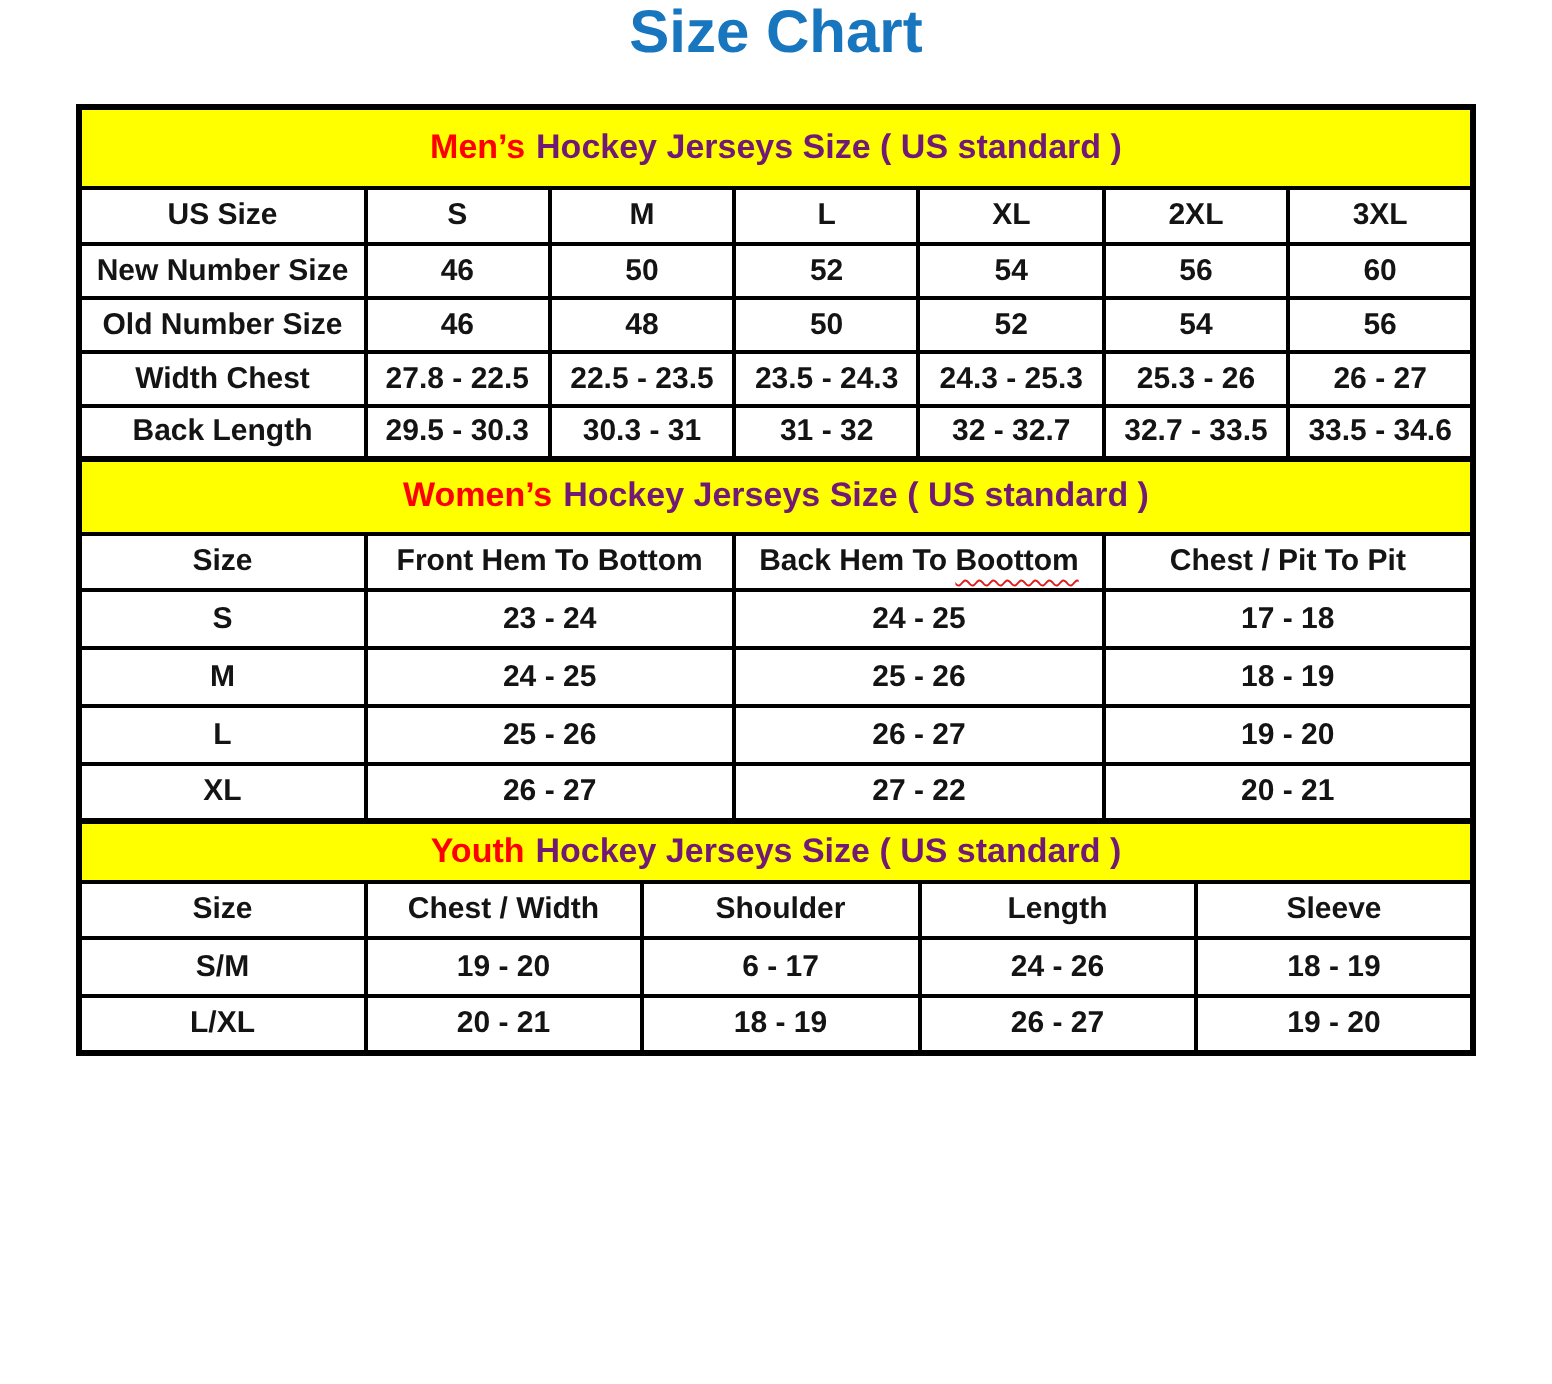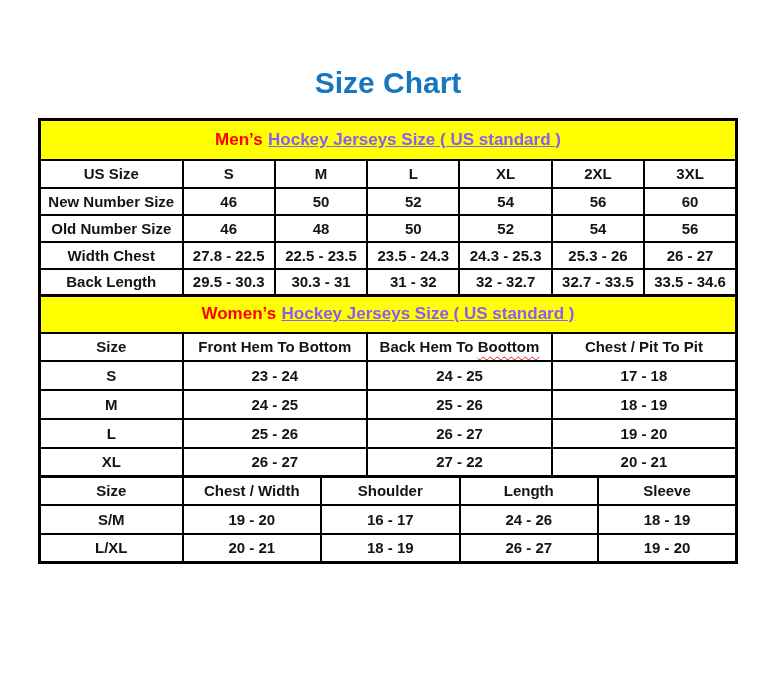--- a/index.html
+++ b/index.html
@@ -4,21 +4,21 @@
 <style>
   html, body { margin: 0; padding: 0; background: #ffffff; }
   body {
     width: 776px; height: 692px; overflow: hidden;
     font-family: "Liberation Sans", sans-serif;
     color: #111111;
   }
   .page { position: relative; width: 776px; height: 692px; }
 
   .page-title {
-    margin: 0; padding-top: 66px; height: 40px;
+    margin: 0; height: 40px;
     text-align: center;
     font-size: 30px; font-weight: 700; letter-spacing: 0px;
     color: #1876bf;
   }
 
   .chart-wrap { width: 700px; margin: 12px 0 0 38px; }
 
   table.size-table {
     border-collapse: collapse; table-layout: fixed;
     width: 700px;
@@ -32,21 +32,21 @@
     text-align: center; vertical-align: middle;
     font-weight: 700; font-size: 15px; color: #141414;
     overflow: hidden; white-space: nowrap;
   }
 
   td.band-cell {
     background: #ffff00;
     font-size: 17px;
   }
   .band-highlight { color: #ff0000; margin-right: 0.32em; }
-  .band-rest { color: #8b5cf6; text-decoration: underline; }
+  .band-rest { color: #701a75; }
 
   tr.band-row.mens   { height: 40px; }
   tr.band-row.womens { height: 37px; }
   tr.band-row.youth  { height: 30px; }
   tr.head-row  { height: 28px; }
   tr.data-row  { height: 27px; }
   table.womens tr.data-row, table.youth tr.data-row { height: 29px; }
   table.womens tr.head-row { height: 28px; }
 
   col.label-col { width: 143px; }
@@ -181,31 +181,36 @@
 
     <table class="size-table youth">
       <colgroup>
         <col class="label-col">
           <col>
           <col>
           <col>
           <col>
       </colgroup>
       <tbody>
+          <tr class="band-row youth">
+        <td class="band-cell" colspan="5">
+          <span class="band-highlight">Youth</span><span class="band-rest">Hockey Jerseys Size ( US standard )</span>
+        </td>
+      </tr>
       <tr class="head-row">
         <th>Size</th>
         <th>Chest / Width</th>
         <th>Shoulder</th>
         <th>Length</th>
         <th>Sleeve</th>
       </tr>
       <tr class="data-row">
         <th>S/M</th>
         <td>19 - 20</td>
-        <td>16 - 17</td>
+        <td>6 - 17</td>
         <td>24 - 26</td>
         <td>18 - 19</td>
       </tr>
       <tr class="data-row">
         <th>L/XL</th>
         <td>20 - 21</td>
         <td>18 - 19</td>
         <td>26 - 27</td>
         <td>19 - 20</td>
       </tr>

